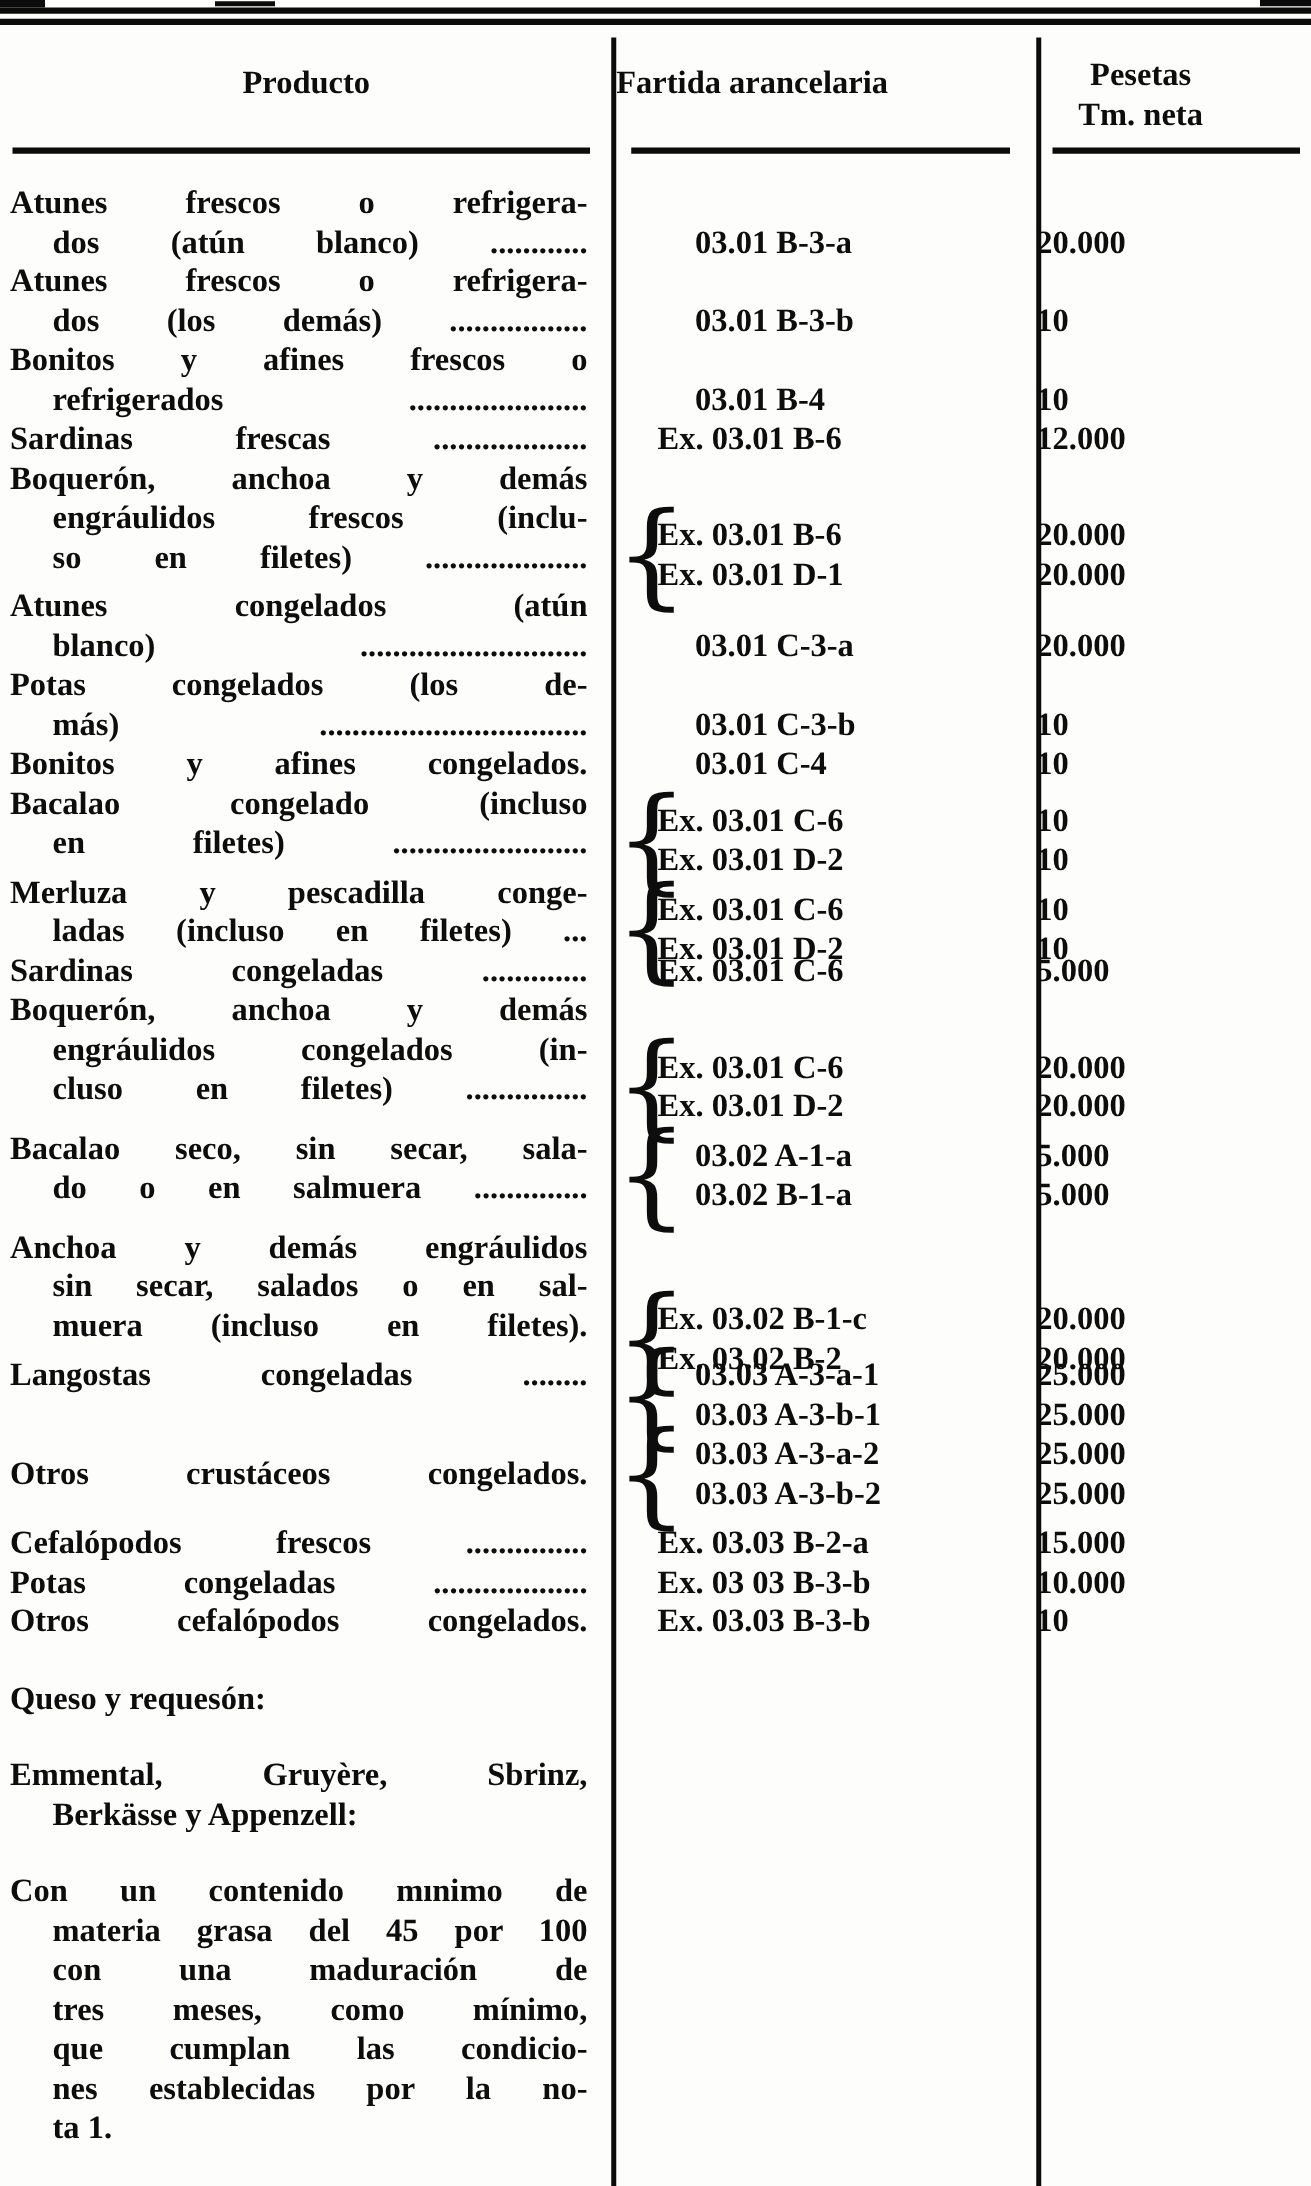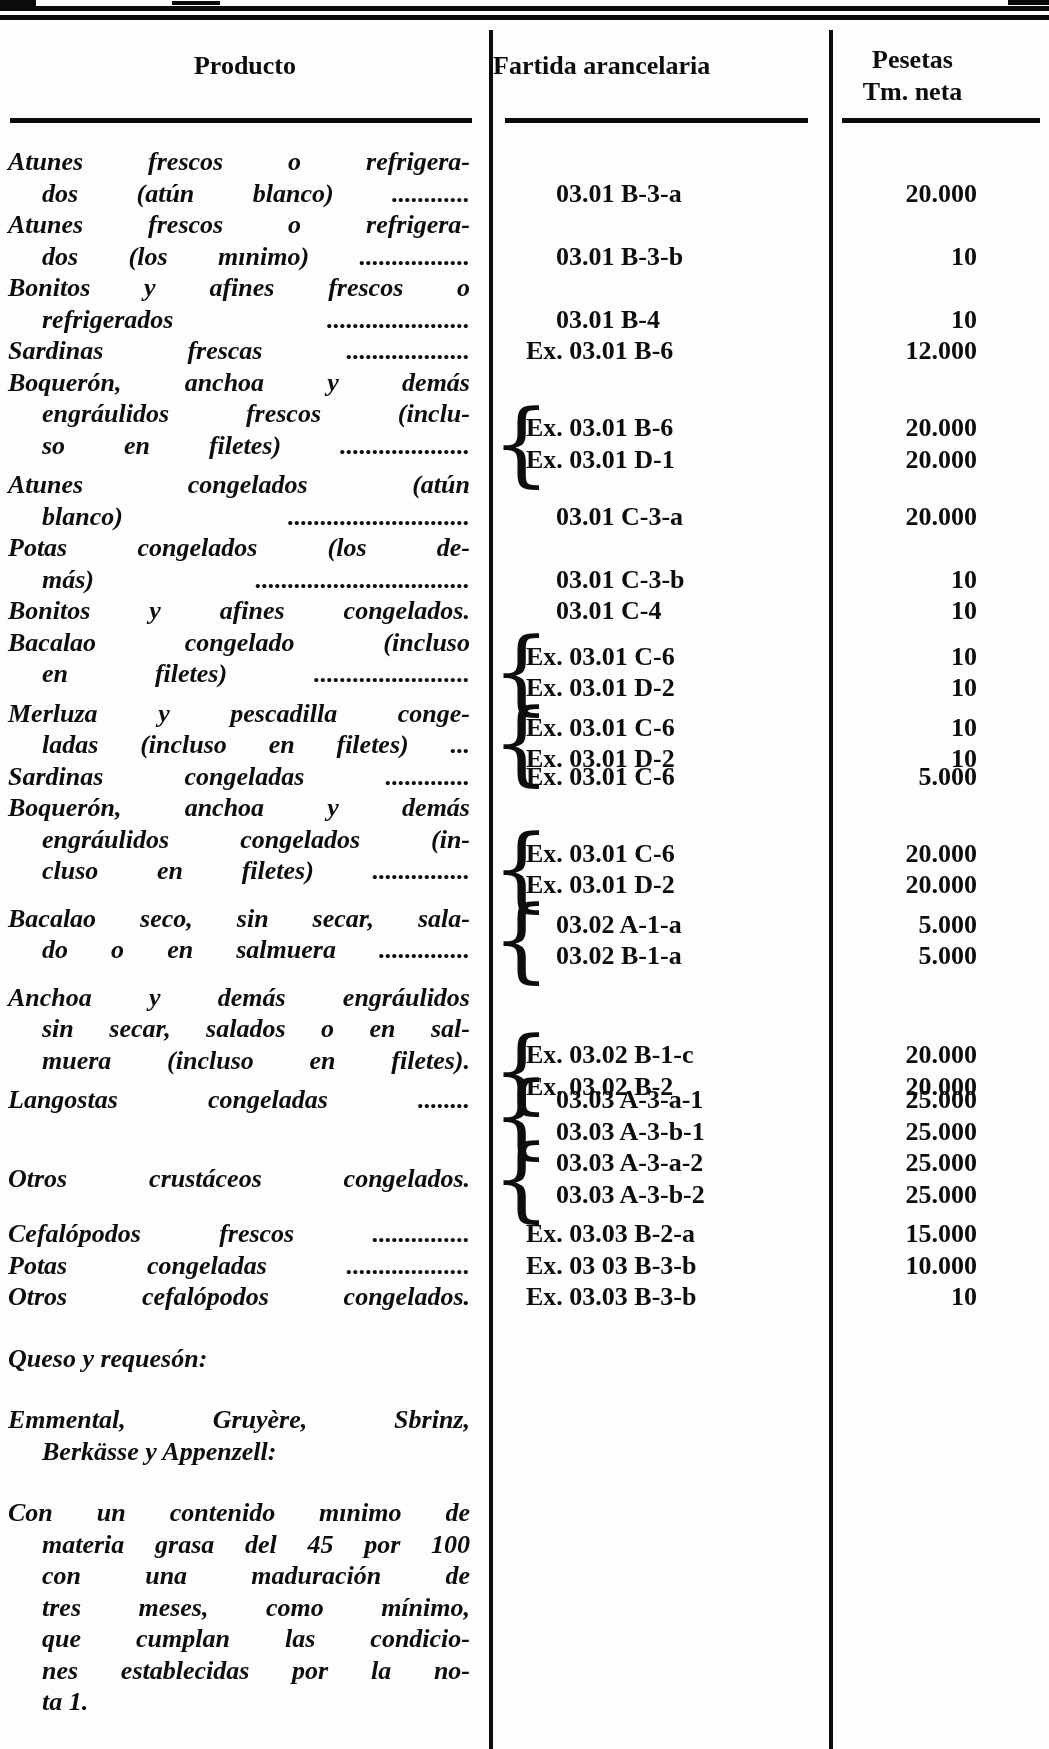--- a/index.html
+++ b/index.html
@@ -29,29 +29,29 @@
   .h-pes{position:absolute;left:820px;top:44px;width:185px;text-align:center;}
   
   .rows{position:relative;}
   .row{display:flex;align-items:stretch;}
   .row.gap-sm>.cell{padding-top:8px;}
   .row.gap-md>.cell{padding-top:16px;}
   .row.gap-lg>.cell{padding-top:30px;}
   .cell{box-sizing:border-box;}
   .prod{width:492px;padding-left:8px;padding-right:22px;}
   .prod.v-center{display:flex;flex-direction:column;justify-content:center;}
-  .pline{text-align:justify;text-align-last:justify;white-space:normal;font-style:italic;}
+  .pline{text-align:justify;text-align-last:justify;white-space:normal;}
   .pline.cont{padding-left:34px;}
   .pline.nj{text-align-last:left;}
   .codes-cell{width:337px;display:flex;flex-direction:column;justify-content:flex-end;}
   .codes-inner{position:relative;}
   .code{padding-left:64px;white-space:pre;}
   .code.ex{padding-left:34px;}
   .vals-cell{flex:1;display:flex;flex-direction:column;justify-content:flex-end;}
-  .vals-inner{text-align:right;padding-right:72px;margin-left:36px;}
+  .vals-inner{padding-right:72px;}
   .shift1{transform:translateY(6px);}
   .shift2{transform:translateY(14px);}
   .shift3{transform:translateY(26px);}
   .brace{
     position:absolute;left:0px;top:50%;
     transform:translateY(-50%);
     font-size:92px;line-height:1;font-weight:normal;color:#0d0d0d;
     font-family:"DejaVu Serif",serif;
   }
 </style>
@@ -91,21 +91,21 @@
       </div>
       <div class="cell vals-cell">
         <div class="vals-inner">
           <div class="val">20.000</div>
         </div>
       </div>
     </div>
     <div class="row">
       <div class="cell prod">
         <div class="pline">Atunes frescos o refrigera-</div>
-        <div class="pline cont">dos (los mınimo) .................</div>
+        <div class="pline cont">dos (los demás) .................</div>
       </div>
       <div class="cell codes-cell">
         <div class="codes-inner">
           <div class="code">03.01 B-3-b</div>
         </div>
       </div>
       <div class="cell vals-cell">
         <div class="vals-inner">
           <div class="val">10</div>
         </div>

